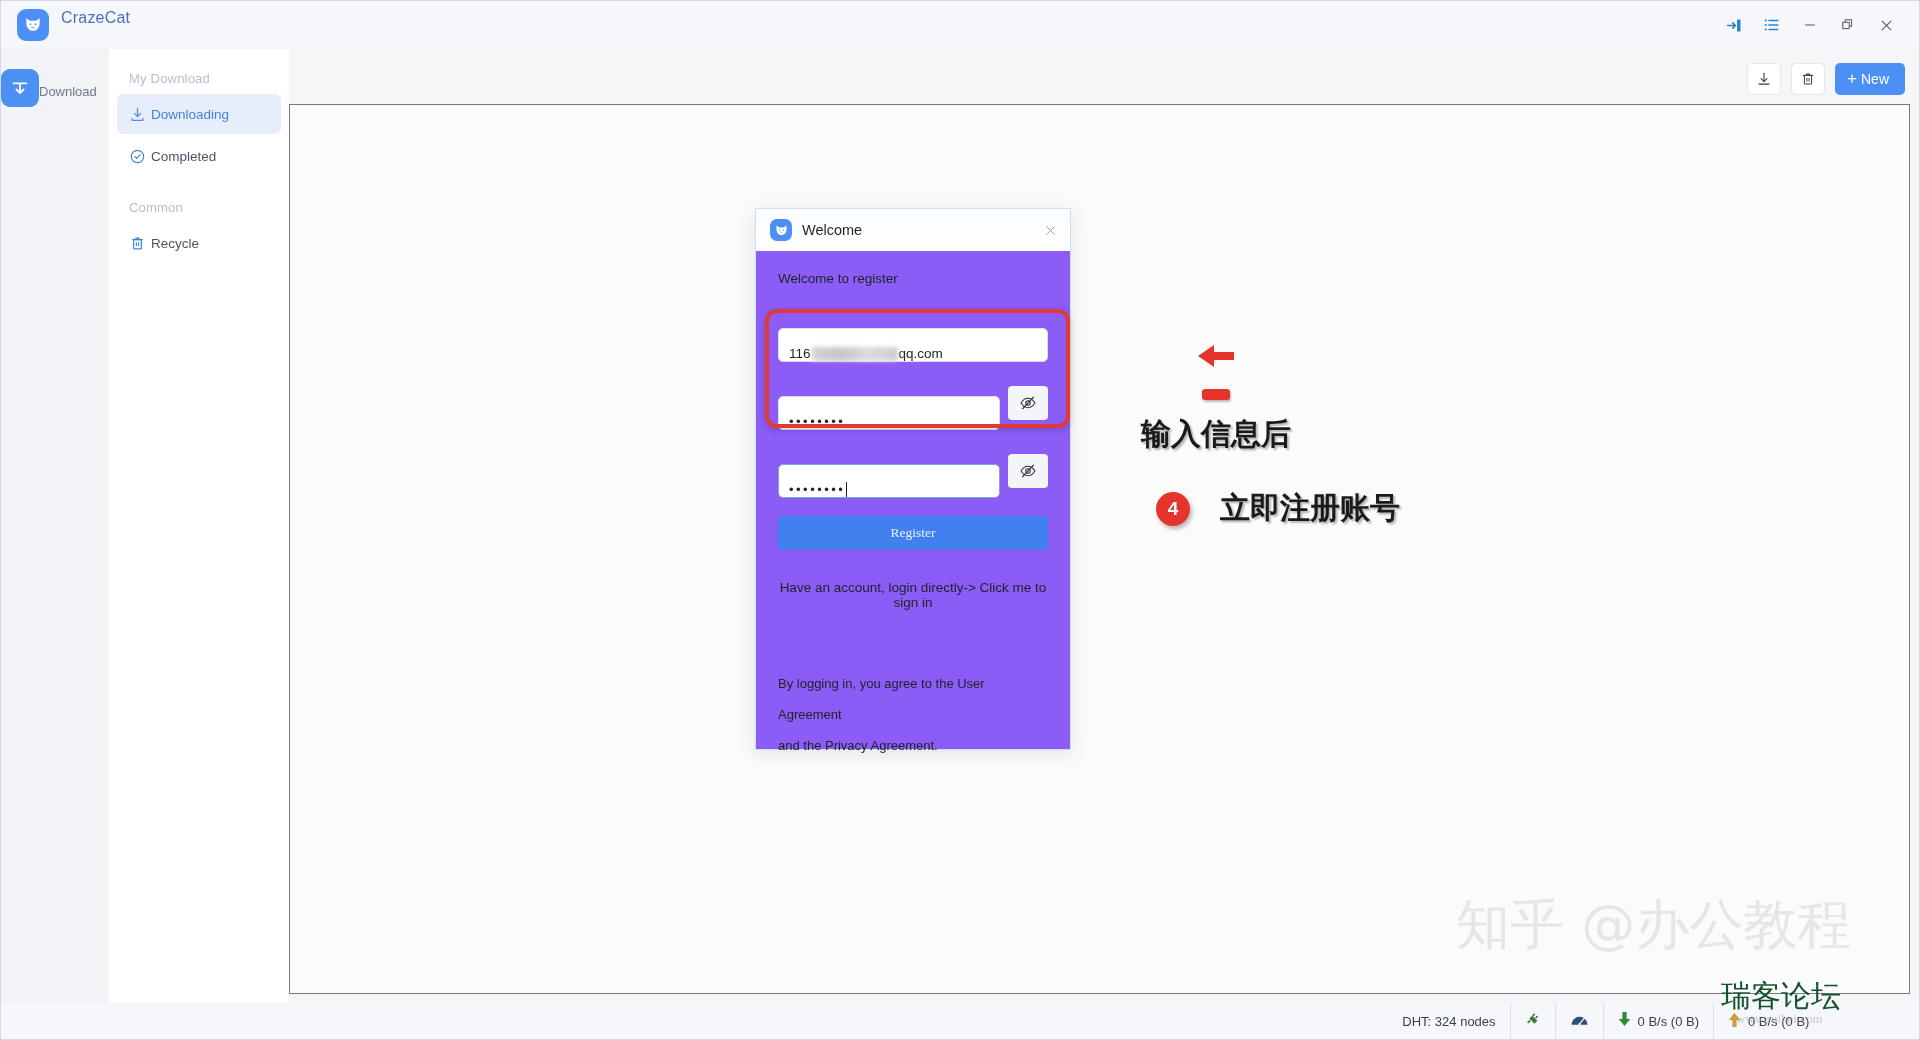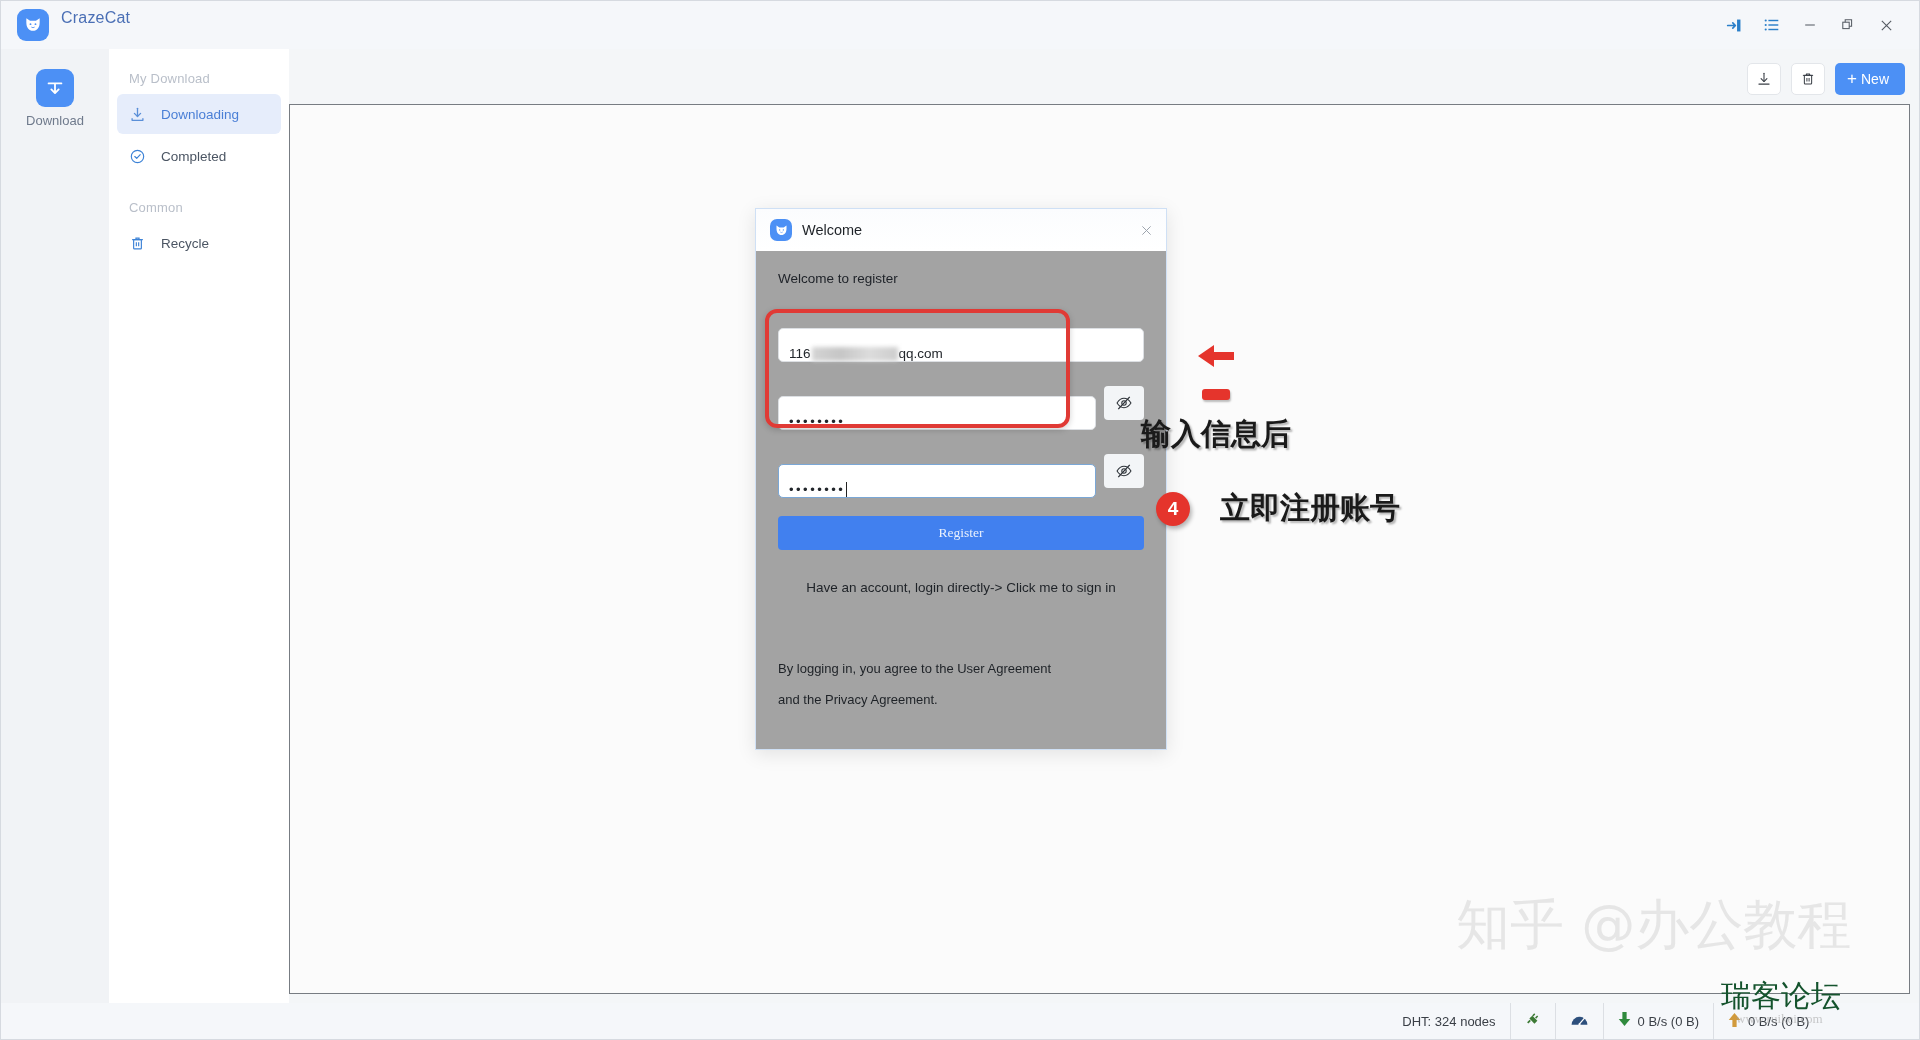--- a/index.html
+++ b/index.html
@@ -36,21 +36,21 @@
     width: 38px; height: 34px; display: flex; align-items: center; justify-content: center;
     cursor: pointer;
   }
 
   
   .rail {
     position: absolute; left: 0; top: 48px; width: 108px; bottom: 36px;
     background: #f1f3f6;
   }
   .rail-item {
-    margin-top: 20px; display: flex; flex-direction: column; align-items: center;
+    margin-top: 20px; display: flex; flex-direction: row; align-items: center;
     cursor: pointer;
   }
   .rail-icon {
     width: 38px; height: 38px; border-radius: 9px; background: #4c90f5;
     display: flex; align-items: center; justify-content: center;
   }
   .rail-label { margin-top: 6px; font-size: 13px; color: #6f7a8c; }
 
   
   .sidebar {
@@ -60,21 +60,21 @@
   .side-group {
     font-size: 13px; color: #b9bfc9; padding: 22px 0 6px 20px; letter-spacing: .2px;
   }
   .side-item {
     display: flex; align-items: center; height: 40px; margin: 2px 8px;
     border-radius: 6px; padding-left: 12px; cursor: pointer;
     font-size: 13.5px; color: #4b5563;
   }
   .side-item.active { background: #e6edfb; color: #4a7fd6; }
   .side-item .si-ic { width: 22px; display: flex; align-items: center; }
-  .side-item .si-lb { margin-left: 10px; }
+  .side-item .si-lb { }
 
   
   .content-wrap {
     position: absolute; left: 288px; top: 48px; right: 0; bottom: 36px;
     background: #f4f6f8;
   }
   .toolbar {
     position: absolute; right: 14px; top: 10px; height: 40px;
     display: flex; align-items: center; gap: 10px;
   }
@@ -100,22 +100,22 @@
     font-size: 13px; color: #3a3f46;
   }
   .sb-cell {
     height: 36px; display: flex; align-items: center; gap: 7px;
     padding: 0 14px; border-left: 1px solid #dcdfe4;
   }
   .sb-cell:first-child { border-left: none; }
 
   
   .dialog {
-    position: absolute; left: 754px; top: 207px; width: 412px; height: 542px;
-    background: #a3a3a3; border: 1px solid #cfe0f5;
+    position: absolute; left: 754px; top: 207px; width: 316px; height: 542px;
+    background: #8b5cf6; border: 1px solid #cfe0f5;
     box-shadow: 0 4px 18px rgba(0,0,0,.10);
     z-index: 20;
   }
   .dlg-head {
     height: 42px; display: flex; align-items: center; padding-left: 14px;
     background: linear-gradient(#fbfcfe,#ffffff);
   }
   .dlg-logo {
     width: 22px; height: 22px; border-radius: 7px; background: #4c90f5;
     display: flex; align-items: center; justify-content: center;

